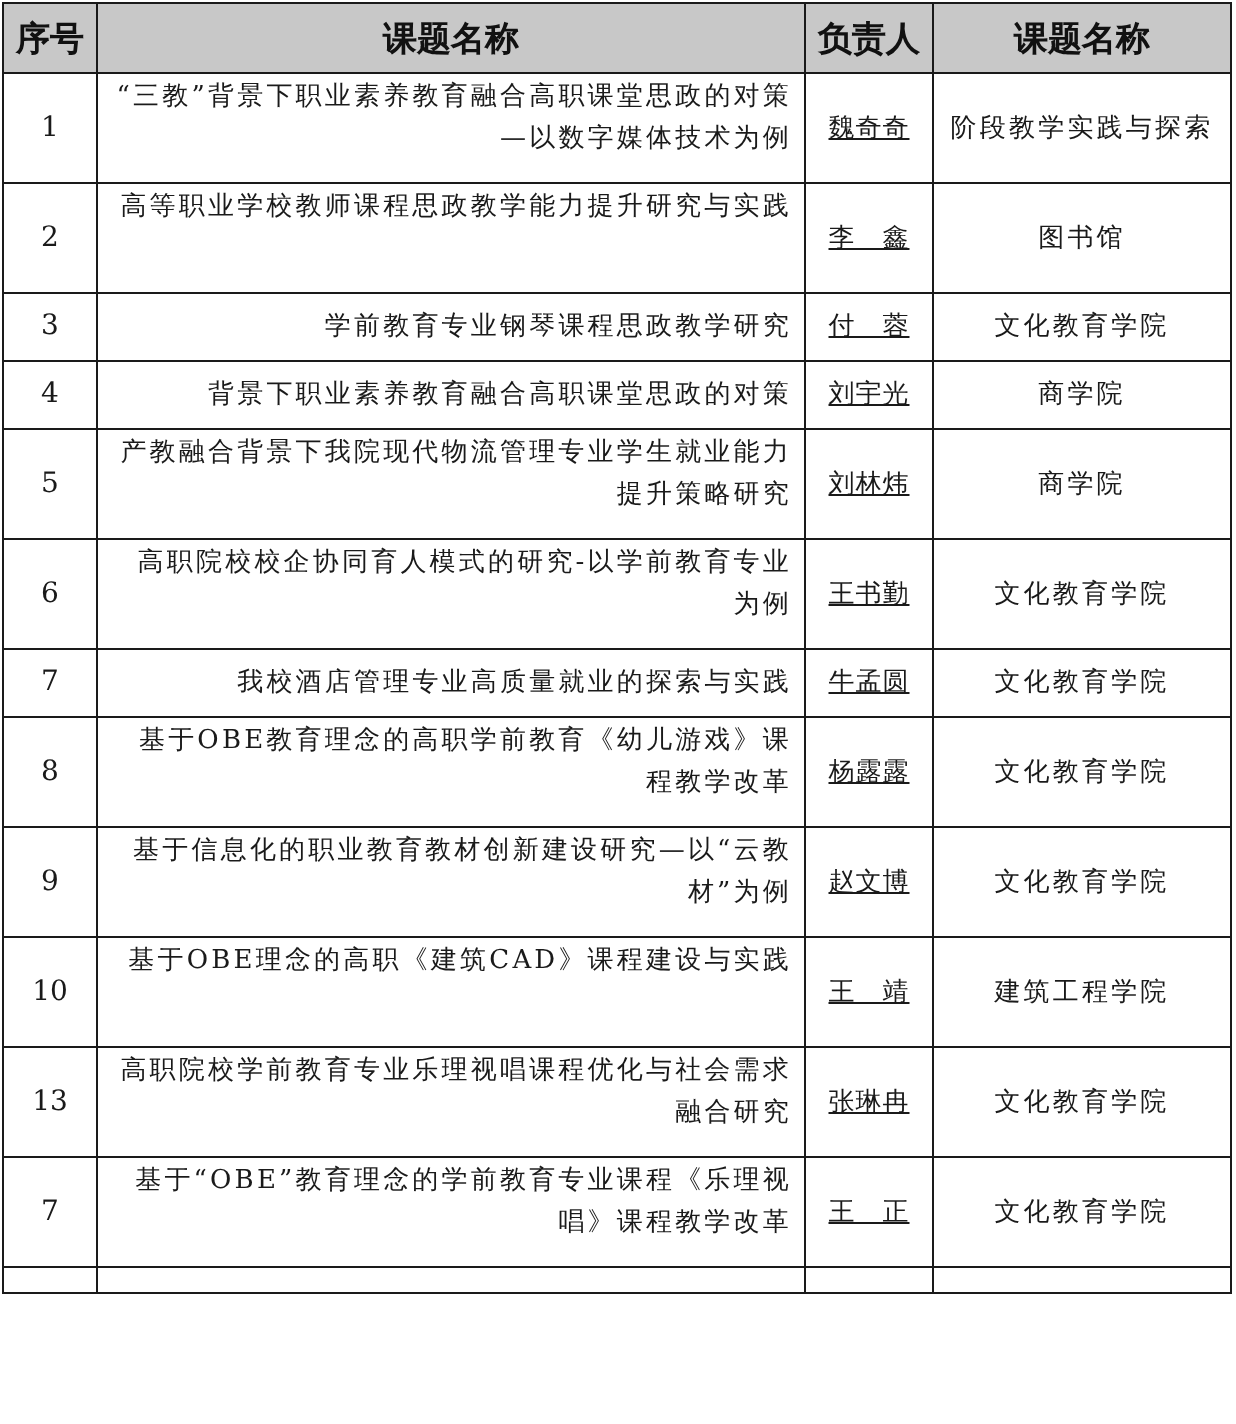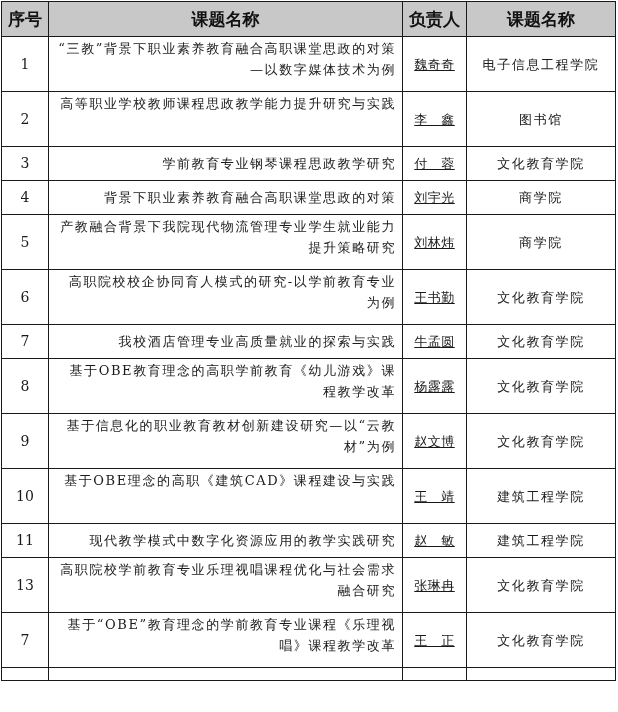--- a/index.html
+++ b/index.html
@@ -38,21 +38,21 @@
       <th>课题名称</th>
     </tr>
   </thead>
   <tbody id="tbody">
       <tr class="h2">
         <td class="num">1</td>
         <td class="title">
           <span class="txt">“三教”背景下职业素养教育融合高职课堂思政的对策—以数字媒体技术为例</span>
         </td>
         <td class="person">魏奇奇</td>
-        <td class="dept">电子信息工程学院</td>
+        <td class="dept">阶段教学实践与探索</td>
       </tr>
       <tr class="h2">
         <td class="num">2</td>
         <td class="title">
           <span class="txt">高等职业学校教师课程思政教学能力提升研究与实践</span>
         </td>
         <td class="person">李　鑫</td>
         <td class="dept">图书馆</td>
       </tr>
       <tr class="h1">
@@ -112,28 +112,20 @@
         <td class="dept">文化教育学院</td>
       </tr>
       <tr class="h2">
         <td class="num">10</td>
         <td class="title">
           <span class="txt">基于OBE理念的高职《建筑CAD》课程建设与实践</span>
         </td>
         <td class="person">王　靖</td>
         <td class="dept">建筑工程学院</td>
       </tr>
-      <tr class="h1">
-        <td class="num">11</td>
-        <td class="title">
-          <span class="txt">现代教学模式中数字化资源应用的教学实践研究</span>
-        </td>
-        <td class="person">赵　敏</td>
-        <td class="dept">建筑工程学院</td>
-      </tr>
       <tr class="h2">
         <td class="num">13</td>
         <td class="title">
           <span class="txt">高职院校学前教育专业乐理视唱课程优化与社会需求融合研究</span>
         </td>
         <td class="person">张琳冉</td>
         <td class="dept">文化教育学院</td>
       </tr>
       <tr class="h2">
         <td class="num">7</td>

